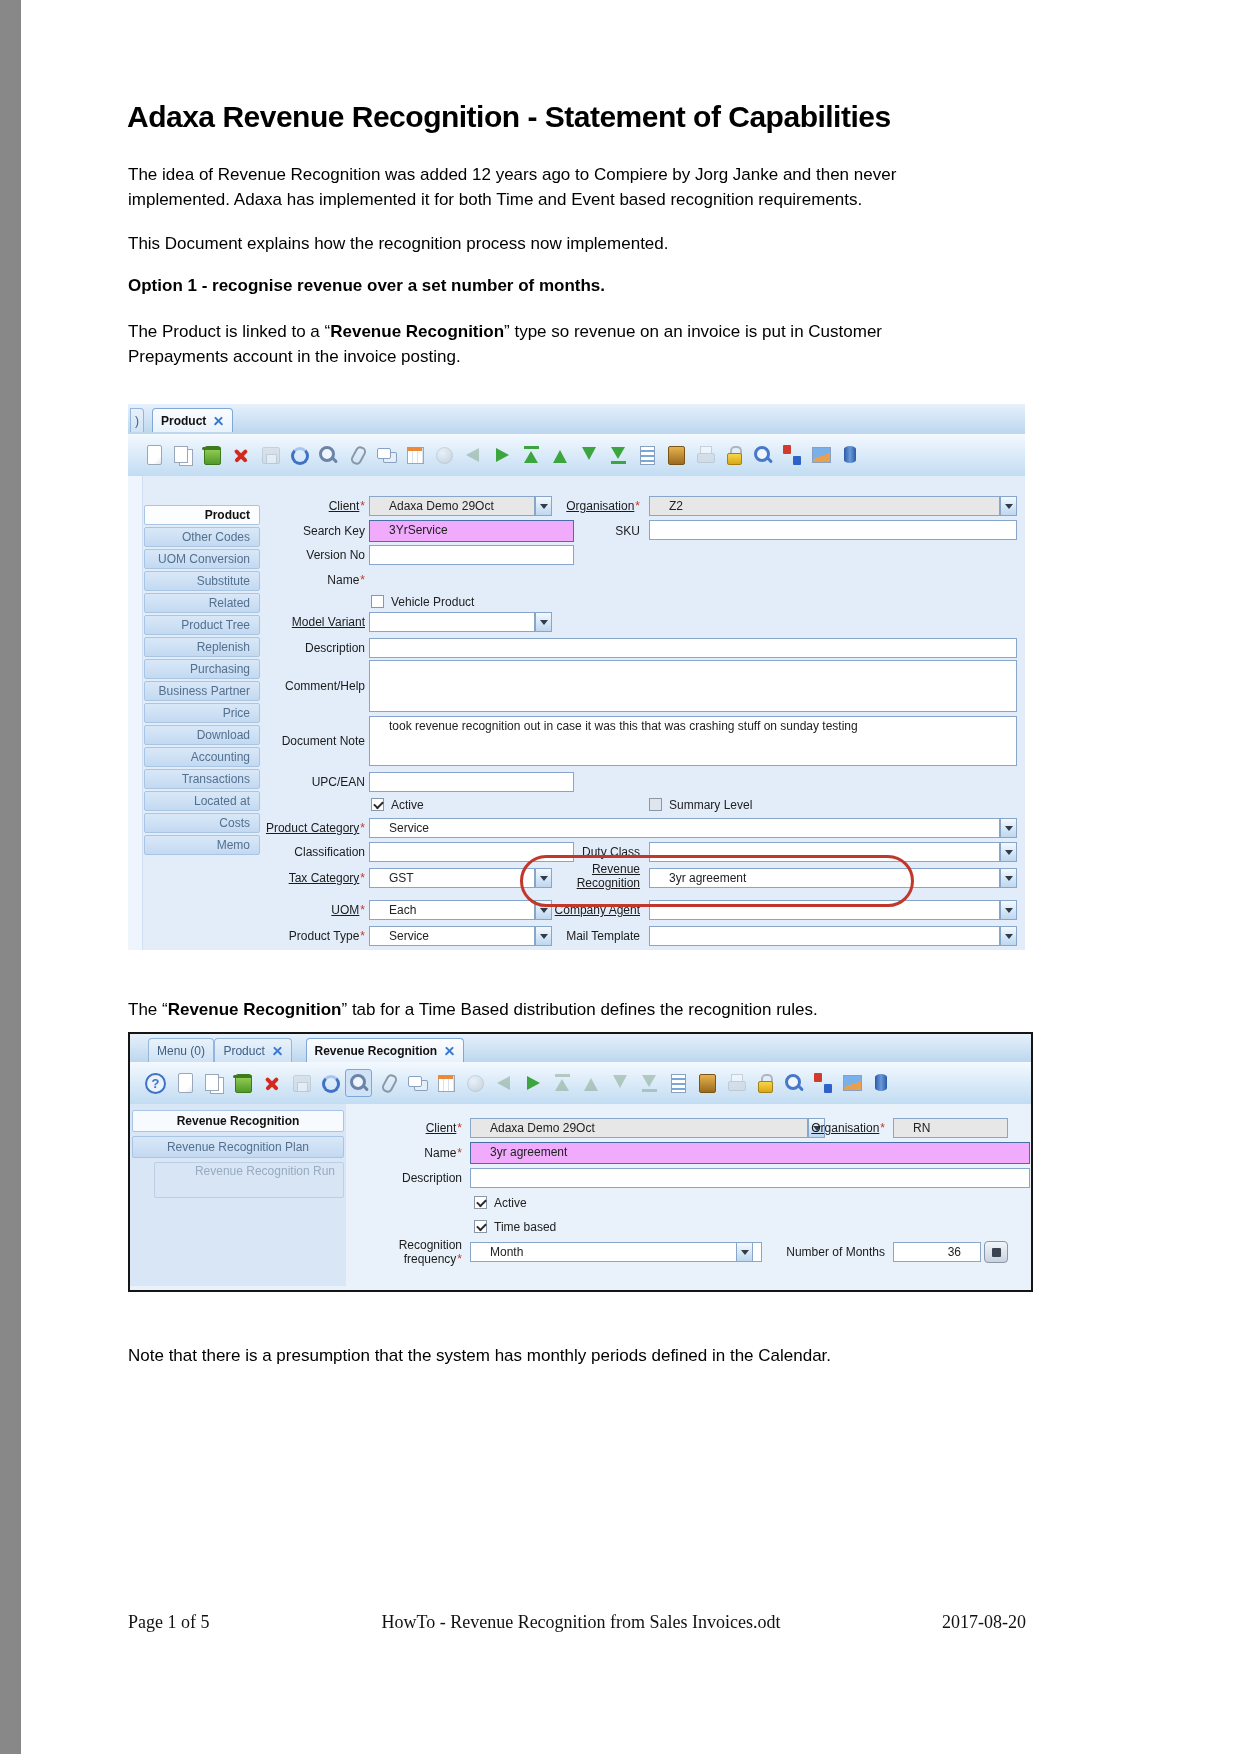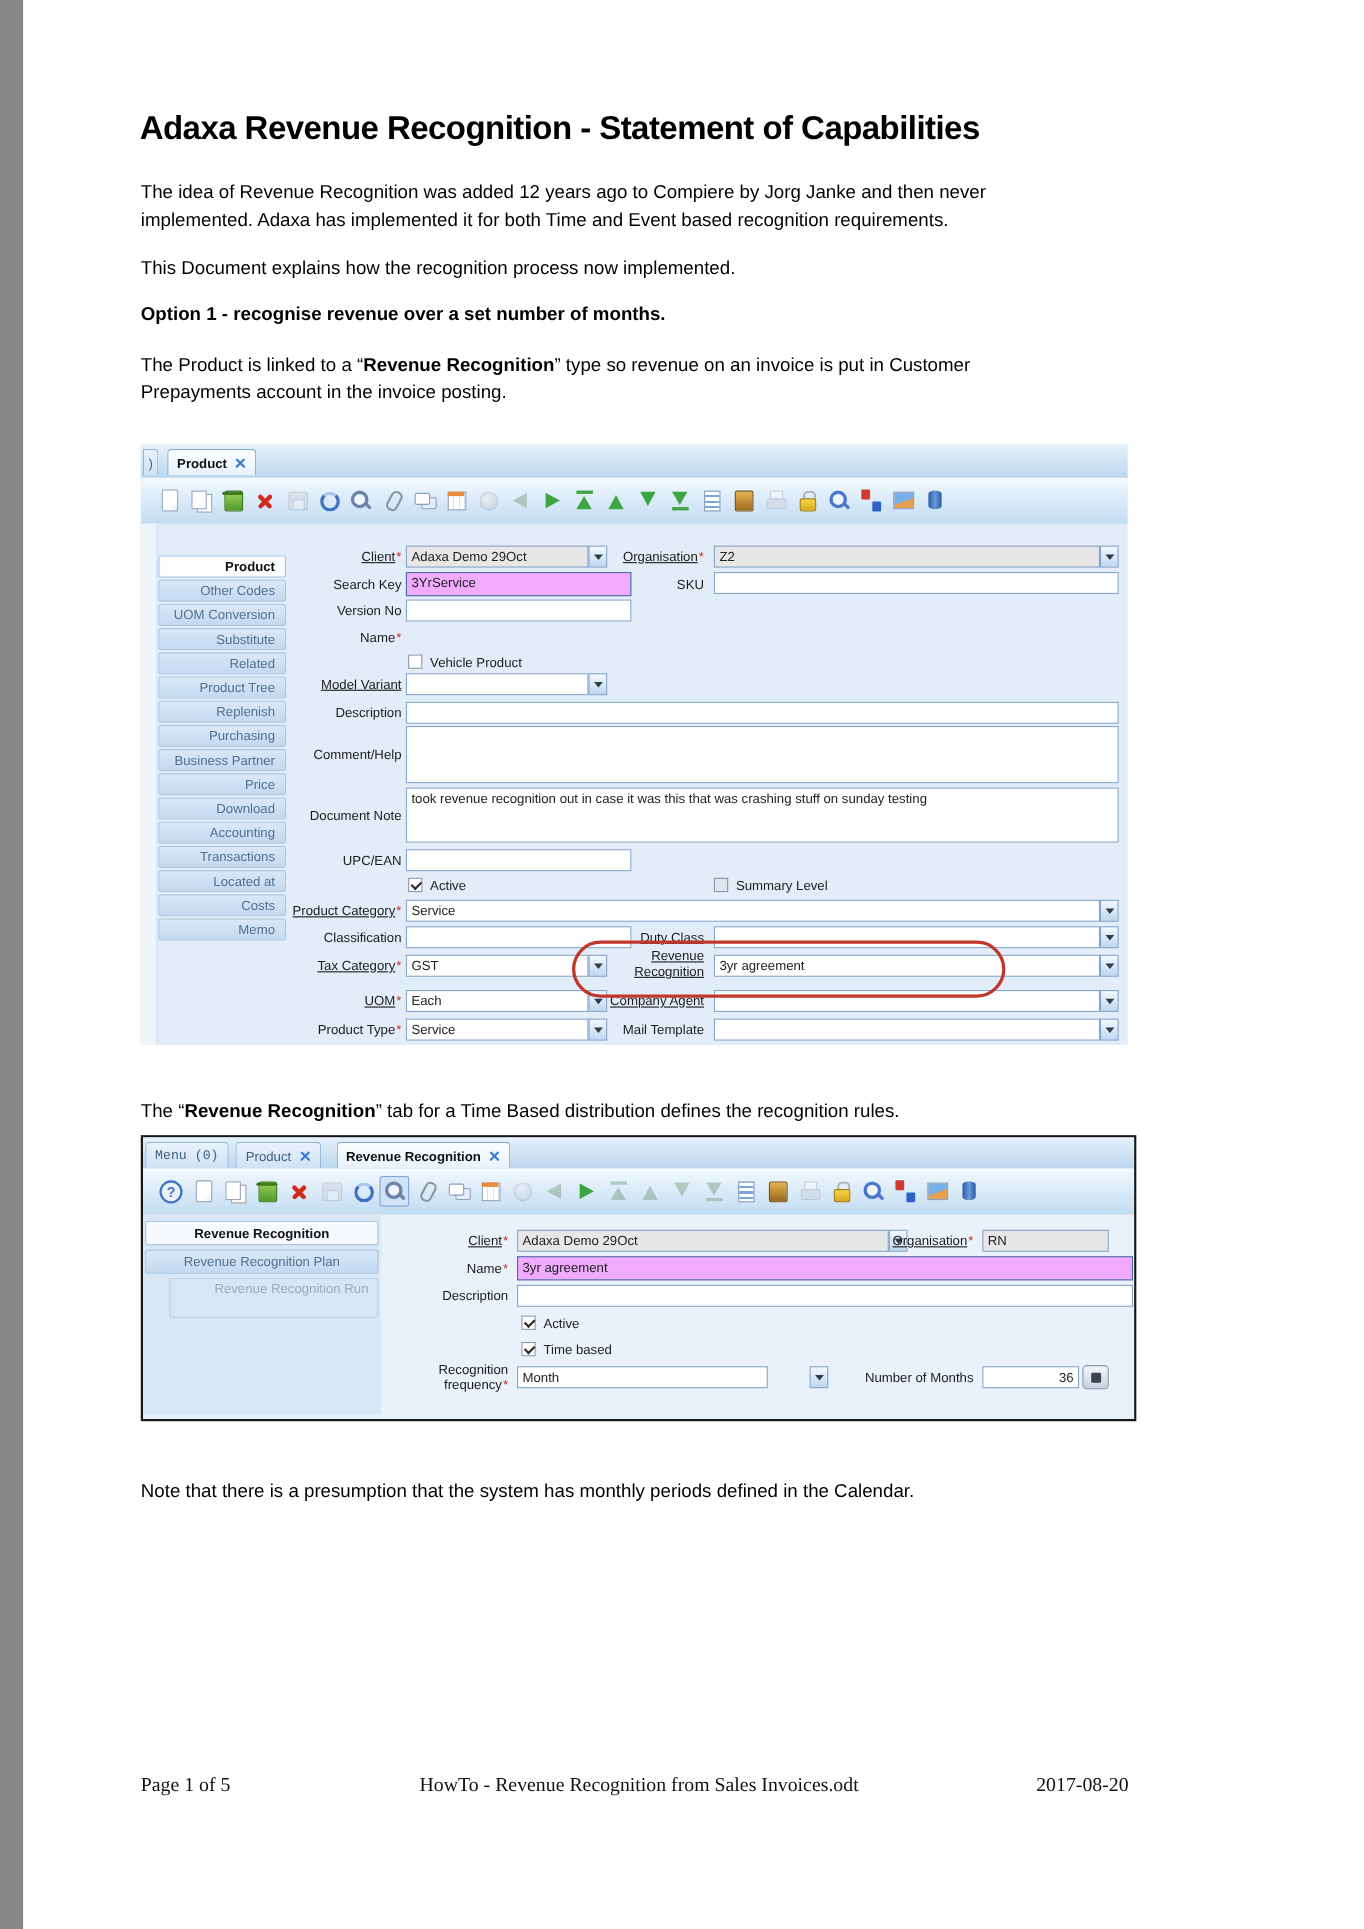--- a/index.html
+++ b/index.html
@@ -87,21 +87,21 @@
   .s2 .snav{height:22px;line-height:20px;text-align:center;padding:0 4px;}
   .s2 .snav.active{background:#f7fbff;}
   .s2 .snav.indent{height:36px;line-height:16px;margin-left:22px;text-align:right;padding-right:8px;white-space:normal;}
   .snav.disabled{color:#98abc2;background:#d8e5f4;border-color:#bccfe6;}
   .sidecol{position:absolute;background:#d8e6f5;}
 
   .flabel{position:absolute;font-size:12px;color:#1b1b1b;text-align:right;white-space:pre-line;line-height:14px;}
   .flabel .u{text-decoration:underline;}
   .star{color:#c0392b;margin-left:1px;}
   .fld{position:absolute;height:20px;box-sizing:border-box;background:#fff;border:1px solid #87a6ca;
-       font-size:12px;padding:2px 4px;color:#222;overflow:hidden;white-space:nowrap;}
+       font-size:12px;padding:2px 19px;color:#222;overflow:hidden;white-space:nowrap;}
   .fld.ro{background:#e7e7e7;}
   .fld.yel{background:#f0abfc;border-color:#4a6fa5;}
   .fld.area{white-space:normal;line-height:14px;}
   .fld.num{text-align:right;}
   .dbtn{position:absolute;width:17px;height:20px;box-sizing:border-box;background:linear-gradient(180deg,#f4f9fe,#bed7f0);
         border:1px solid #87a6ca;}
   .dbtn::after{content:"";position:absolute;left:3.5px;top:7px;border-left:4px solid transparent;border-right:4px solid transparent;border-top:5px solid #2f3c4c;}
   .cb{position:absolute;width:13px;height:13px;box-sizing:border-box;background:#fff;border:1px solid #8a97a8;}
   .cb.dim{background:#dfe5ec;}
   .cb.checked::after{content:"";position:absolute;left:2px;top:2px;width:7px;height:4px;border-left:2px solid #2b2b2b;border-bottom:2px solid #2b2b2b;transform:rotate(-45deg);}
@@ -309,21 +309,21 @@
       <div class="fld" style="left:521px;top:450px;width:351px"></div>
       <div class="dbtn" style="left:872px;top:450px"><span></span></div>
     </div>
   </div>
 
   <div class="para" style="top:997px"><span>The “</span><b>Revenue Recognition</b><span>” tab for a Time Based distribution defines the recognition rules.</span></div>
 
   <div class="shot s2" style="left:107px;top:1032px;width:905px;height:260px;border:2px solid #151515">
     <div class="tabstrip">
       <div style="position:absolute;left:2px;top:0;right:0;height:28px;">
-          <div class="tab" style="left: 0px; font-family: Liberation Mono, monospace;">
+          <div class="tab" style="left: 16px;">
             <span>Menu (0)</span>
           </div>
           <div class="tab" style="left: 82.4px;">
             <span>Product</span>
             <span class="close-x"></span>
           </div>
           <div class="tab active" style="left: 173.5px;">
             <span>Revenue Recognition</span>
             <span class="close-x"></span>
           </div>
@@ -430,21 +430,21 @@
       <div class="fld" style="left:340px;top:64px;width:560px"></div>
 
       <div class="cb checked" style="left:344px;top:92px"></div>
       <div class="cblab" style="left:364px;top:92px">Active</div>
 
       <div class="cb checked" style="left:344px;top:116px"></div>
       <div class="cblab" style="left:364px;top:116px">Time based</div>
 
       <div class="flabel" style="left:152px;top:134px;width:180px"><span>Recognition
 frequency</span><span class="star">*</span></div>
-      <div class="fld" style="left:340px;top:138px;width:228px">Month</div>
+      <div class="fld" style="left:340px;top:138px;width:292px">Month</div>
       <div class="dbtn" style="left:606px;top:138px"><span></span></div>
       <div class="flabel" style="left:560px;top:141px;width:195px"><span>Number of Months</span></div>
       <div class="fld num" style="left:763px;top:138px;width:88px">36</div>
       <div class="calcbtn" style="left:854px;top:137px"><span></span></div>
     </div>
   </div>
 
   <div class="para" style="top:1343px">Note that there is a presumption that the system has monthly periods defined in the Calendar.</div>
 
   <div class="footer-item" style="left:107px">Page 1 of 5</div>

